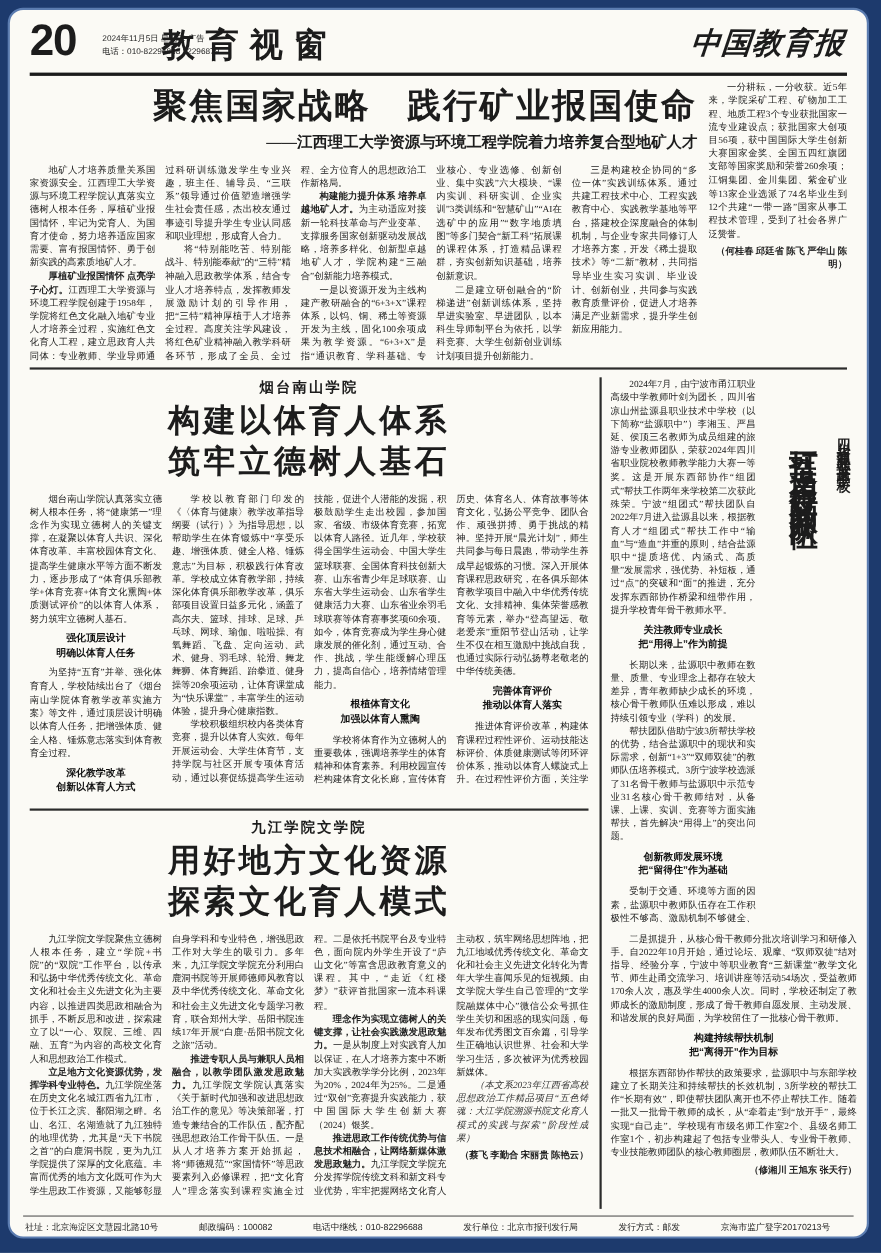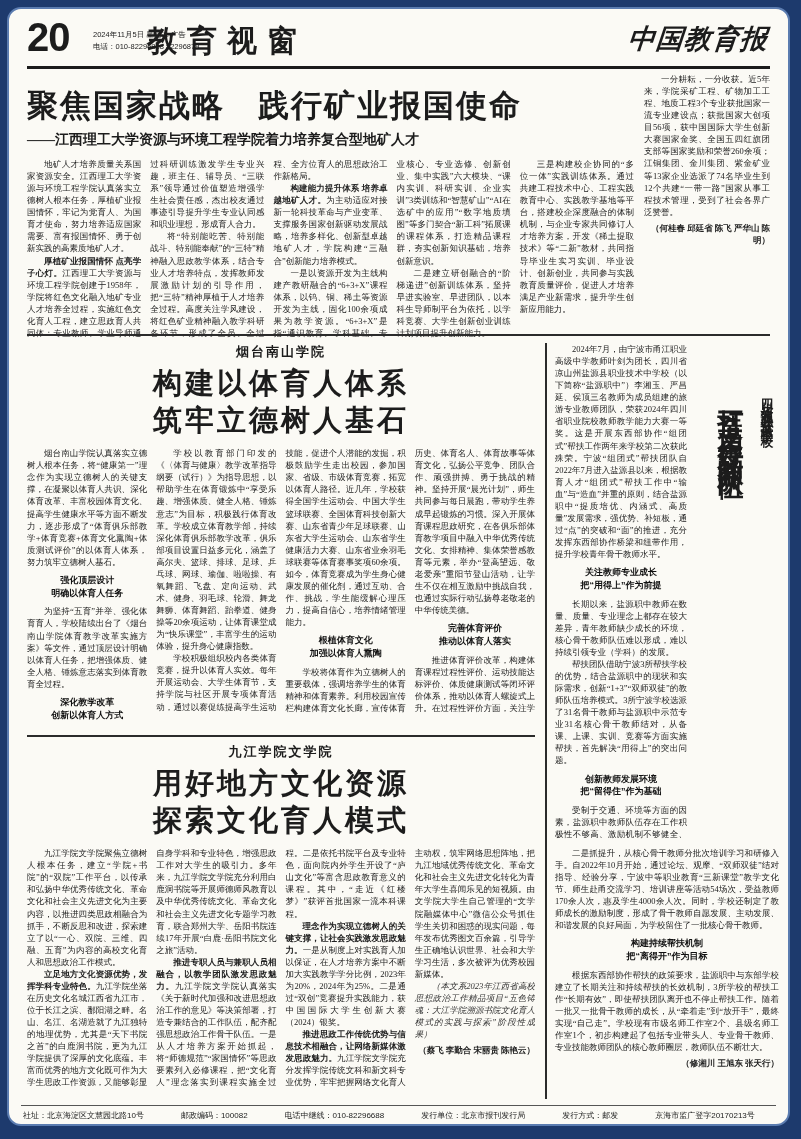--- a/index.html
+++ b/index.html
@@ -33,22 +33,22 @@
       break-inside:avoid;font-family:"Liberation Sans",sans-serif;color:#111;}
   .byline{text-align:right !important;font-weight:bold;text-indent:0 !important;margin-top:4px !important;}
   .note{font-style:italic;color:#333;}
   .kicker{text-align:center;font-size:13px;font-weight:bold;margin:0 0 4px;
       font-family:"Liberation Sans",sans-serif;letter-spacing:2px;}
   .bighead{text-align:center;font-size:29px;line-height:1.28;font-weight:bold;
       margin:0 0 8px;letter-spacing:3px;}
   
   .top{position:absolute;top:64px;left:18px;right:18px;height:260px;display:flex;gap:10px;}
   .topL{flex:1;min-width:0;}
-  .tophead{margin:12px 0 4px;text-align:left;font-size:31px;font-weight:bold;letter-spacing:2px;}
-  .topdeck{text-align:left;font-size:14px;font-weight:bold;margin:0 0 9px;}
+  .tophead{margin:2px 0 4px;text-align:right;font-size:31px;font-weight:bold;letter-spacing:2px;}
+  .topdeck{text-align:right;font-size:14px;font-weight:bold;margin:0 0 9px;}
   .cols5{column-count:5;column-gap:9px;height:186px;overflow:hidden;}
   .topR{width:126px;overflow:hidden;}
   .div1{position:absolute;top:325px;left:18px;right:18px;height:2px;background:#2b2b2b;}
   
   .mid{position:absolute;top:334px;left:18px;width:508px;}
   .cols4{column-count:4;column-gap:9px;height:276px;overflow:hidden;}
   .div2{position:absolute;top:726px;left:18px;width:508px;height:1.5px;background:#2b2b2b;}
   .bot{position:absolute;top:734px;left:18px;width:508px;}
   .cols4b{column-count:4;column-gap:9px;height:250px;overflow:hidden;}
   .divv{position:absolute;top:334px;left:536px;width:1.5px;height:756px;background:#2b2b2b;}

